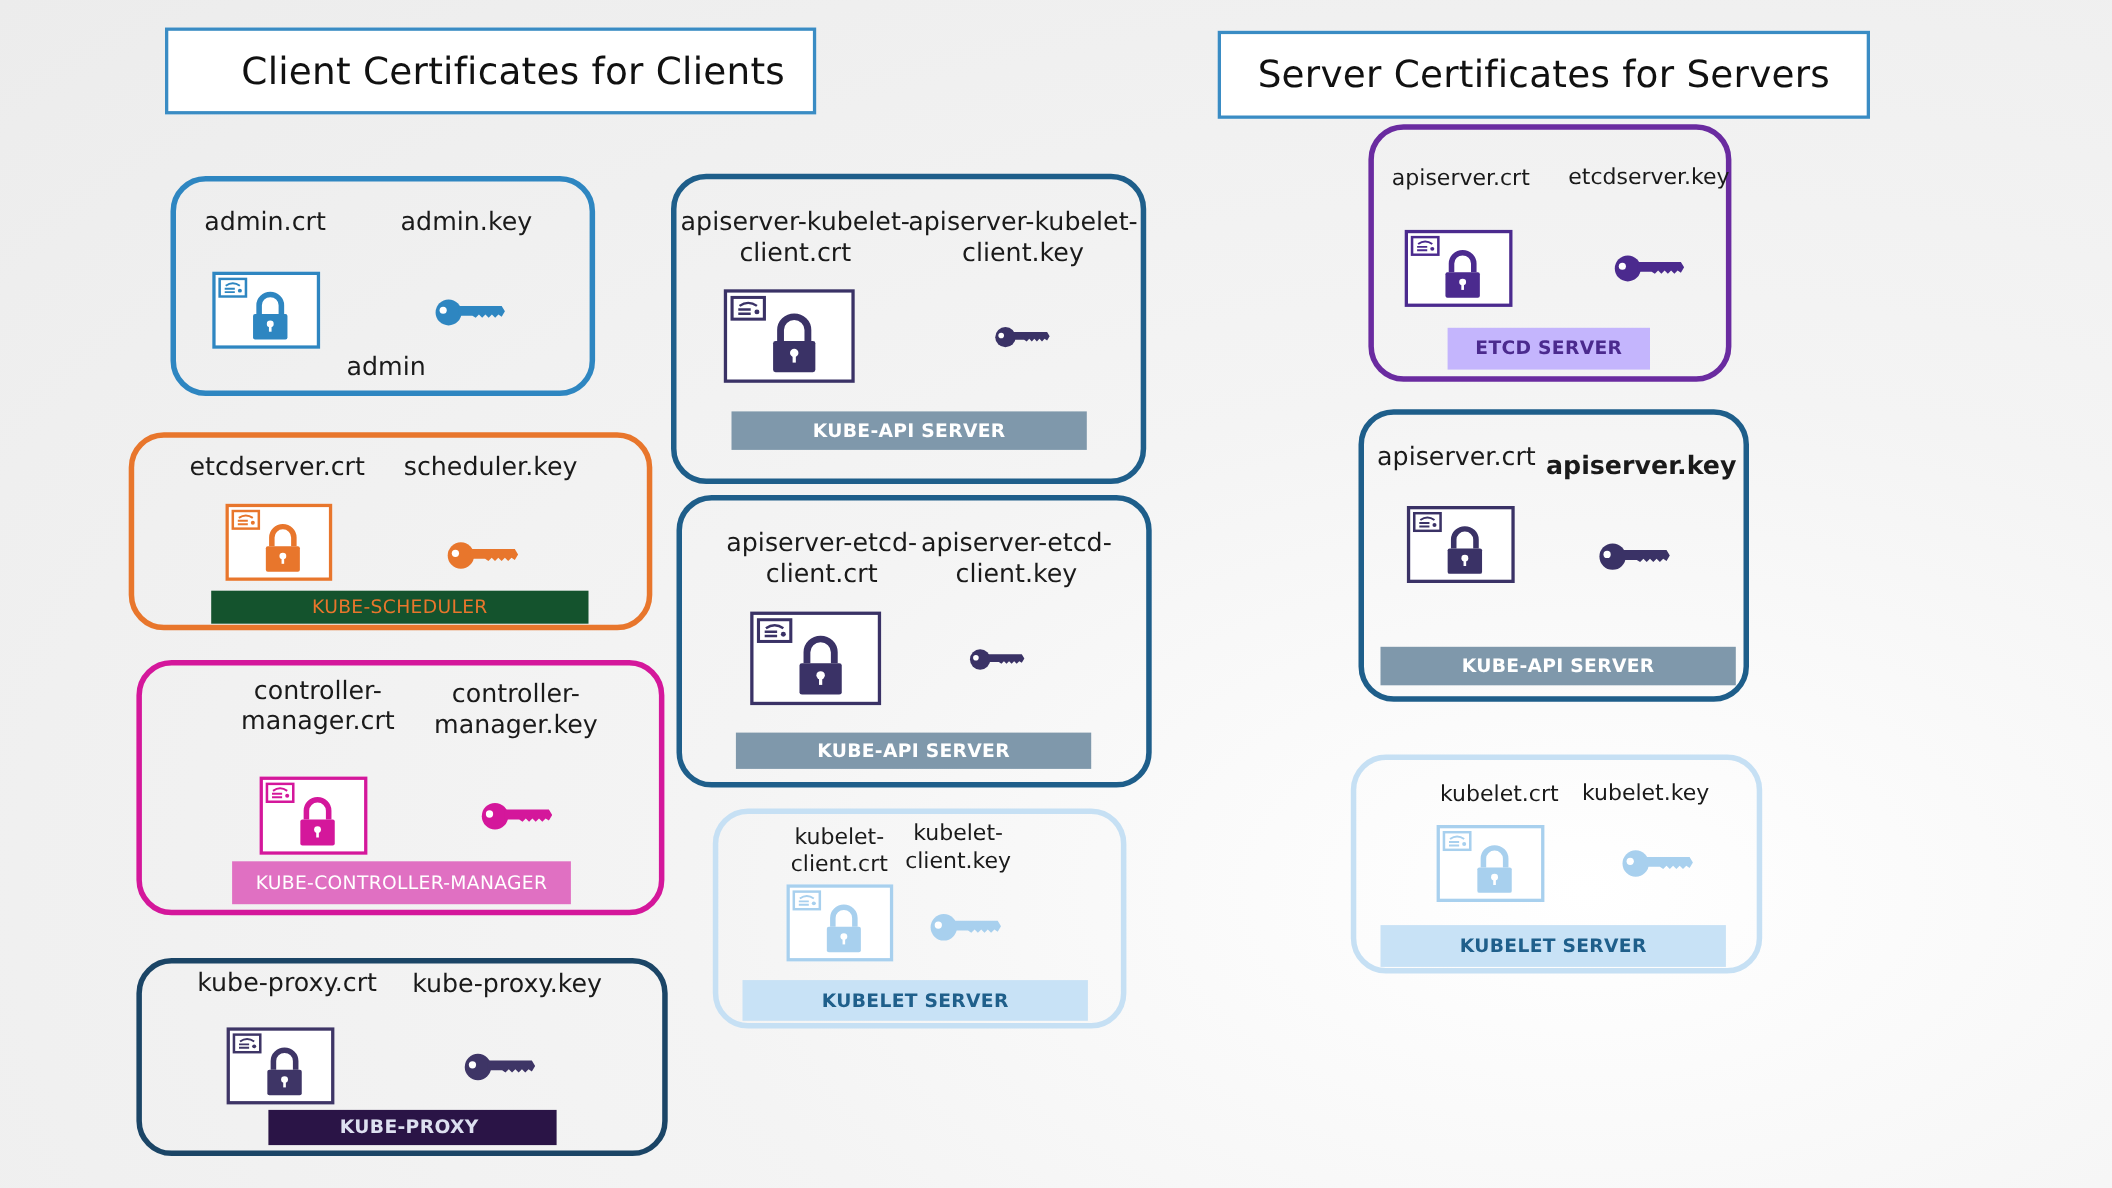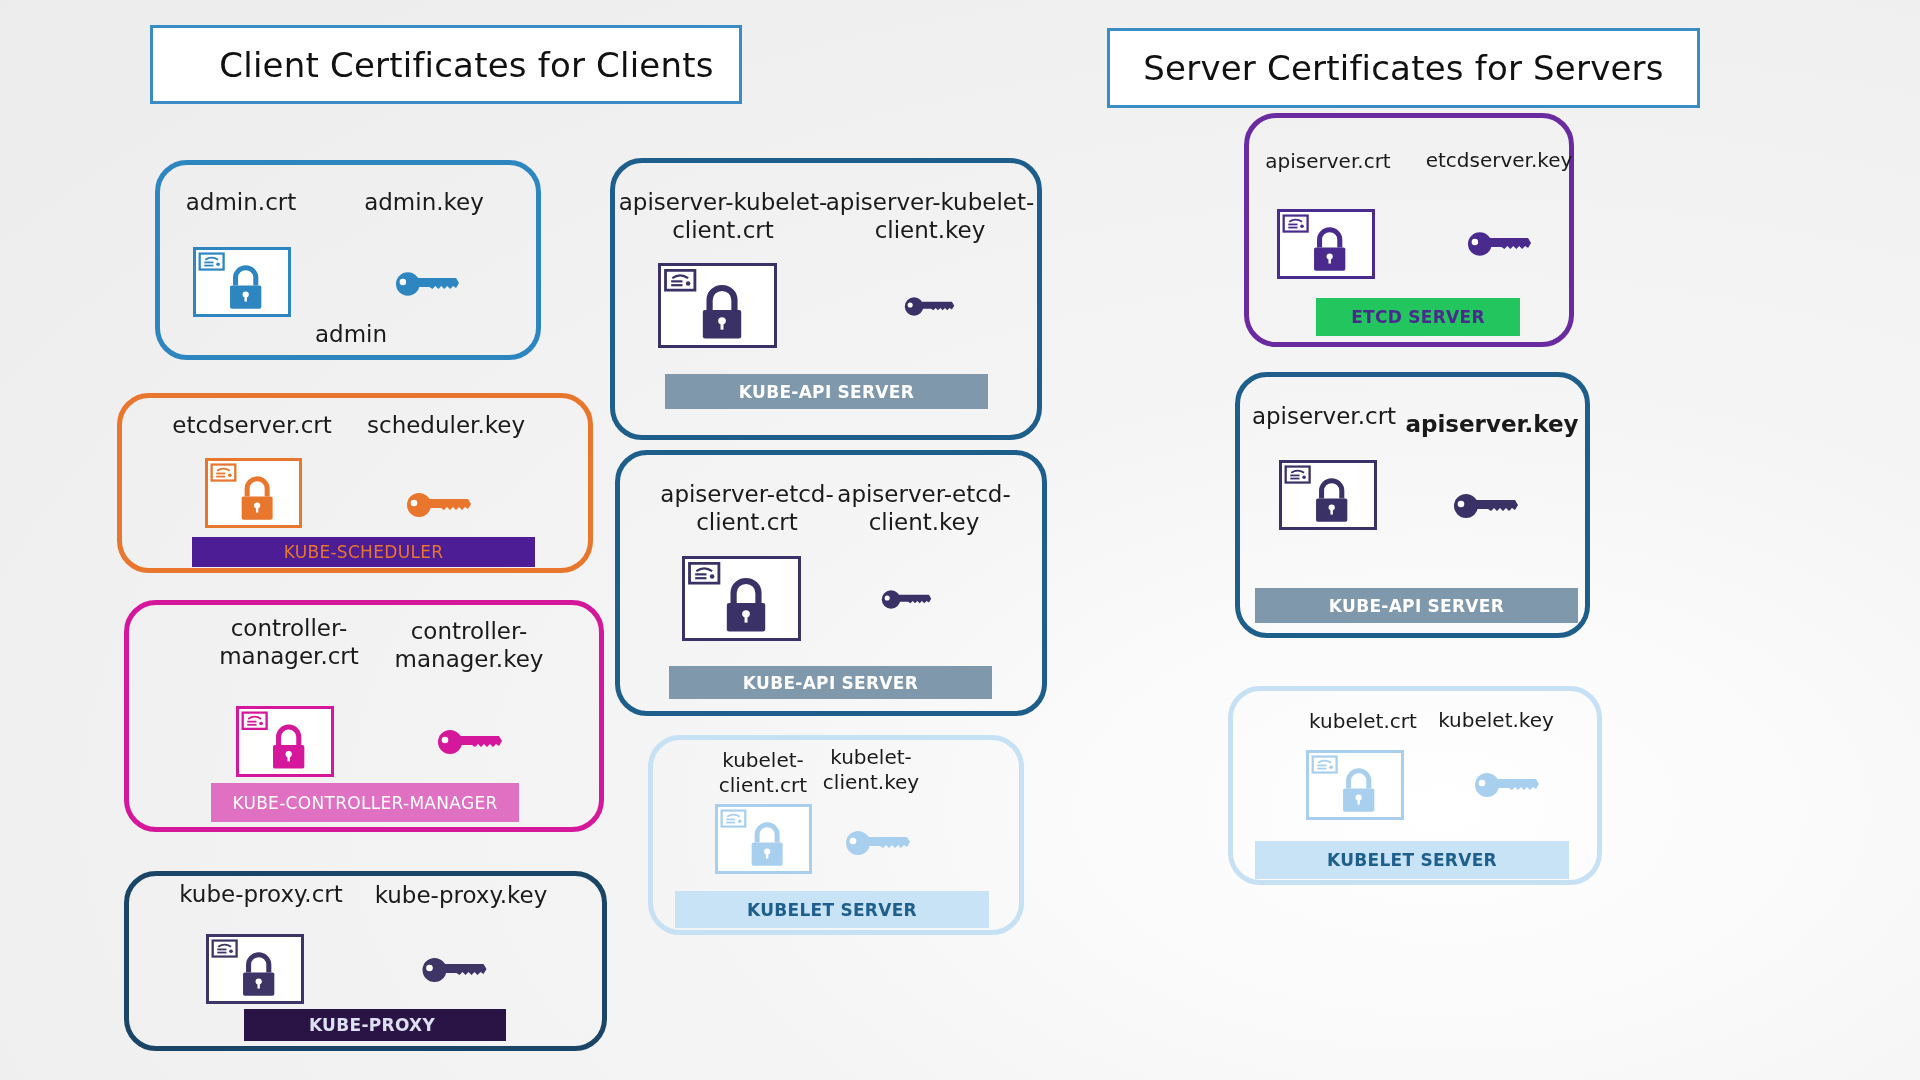--- a/index.html
+++ b/index.html
@@ -87,21 +87,21 @@
       <rect x="52.7" y="51" width="2.6" height="7" fill="#fff"></rect>
     </svg>
   </div>
 <div class="key" style="left:406px; top:489px; width:66px; height:32px;">
     <svg viewBox="0 0 66 32" xmlns="http://www.w3.org/2000/svg">
       <circle cx="13" cy="16" r="12" fill="#E8762C"></circle>
       <circle cx="8" cy="14" r="3.3" fill="#fff"></circle>
       <path d="M22 10 H62 L65 15 L62 20 L59 18 L56 21 L53 18 L50 21 L47 18 L44 21 L41 18 L38 21 L35 19 H22 Z" fill="#E8762C"></path>
     </svg>
   </div>
-<div class="band" style="left:192px; top:537px; width:343px; height:30px; background:#4c1d95; color:#E8762C;">
+<div class="band" style="left:192px; top:537px; width:343px; height:30px; background:#14532d; color:#E8762C;">
   <span>KUBE-SCHEDULER</span>
 </div>
 
 <div class="card" style="left:124px; top:600px; width:480px; height:232px; border-color:#D4179B;"></div>
 <div class="lbl" style="left:289px; top:614px;">controller-
 manager.crt</div>
 <div class="lbl" style="left:469px; top:617px;">controller-
 manager.key</div>
 <div class="cert" style="left:236px; top:706px; width:98px; height:71px; border-color:#D4179B;">
     <svg viewBox="0 0 100 72" preserveAspectRatio="none" xmlns="http://www.w3.org/2000/svg">
@@ -260,21 +260,21 @@
       <rect x="52.7" y="51" width="2.6" height="7" fill="#fff"></rect>
     </svg>
   </div>
 <div class="key" style="left:1467px; top:228px; width:65px; height:32px;">
     <svg viewBox="0 0 66 32" xmlns="http://www.w3.org/2000/svg">
       <circle cx="13" cy="16" r="12" fill="#4B2A8E"></circle>
       <circle cx="8" cy="14" r="3.3" fill="#fff"></circle>
       <path d="M22 10 H62 L65 15 L62 20 L59 18 L56 21 L53 18 L50 21 L47 18 L44 21 L41 18 L38 21 L35 19 H22 Z" fill="#4B2A8E"></path>
     </svg>
   </div>
-<div class="band" style="left:1316px; top:298px; width:204px; height:38px; background:#22c55e; color:#4B2A8E;">
+<div class="band" style="left:1316px; top:298px; width:184px; height:38px; background:#c4b5fd; color:#4B2A8E;">
   <b>ETCD</b>
   <span class="light">SERVER</span>
 </div>
 
 <div class="card" style="left:1235px; top:372px; width:355px; height:266px; border-color:#1E5E8A;"></div>
 <div class="lbl" style="left:1324px; top:402px;">apiserver.crt</div>
 <div class="lbl" style="left:1492px; top:410px;font-weight:bold;">apiserver.key</div>
 <div class="cert" style="left:1279px; top:460px; width:98px; height:70px; border-color:#3A3266;">
     <svg viewBox="0 0 100 72" preserveAspectRatio="none" xmlns="http://www.w3.org/2000/svg">
       <rect x="4" y="4" width="26" height="18" fill="#fff" stroke="#3A3266" stroke-width="2.5"></rect>

